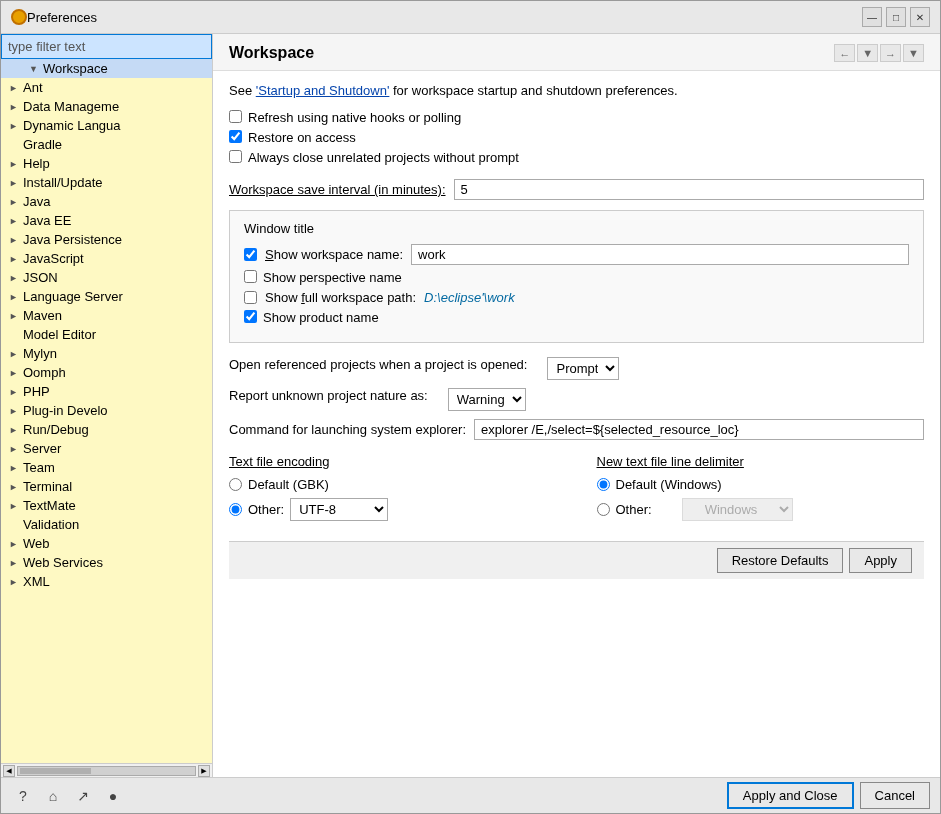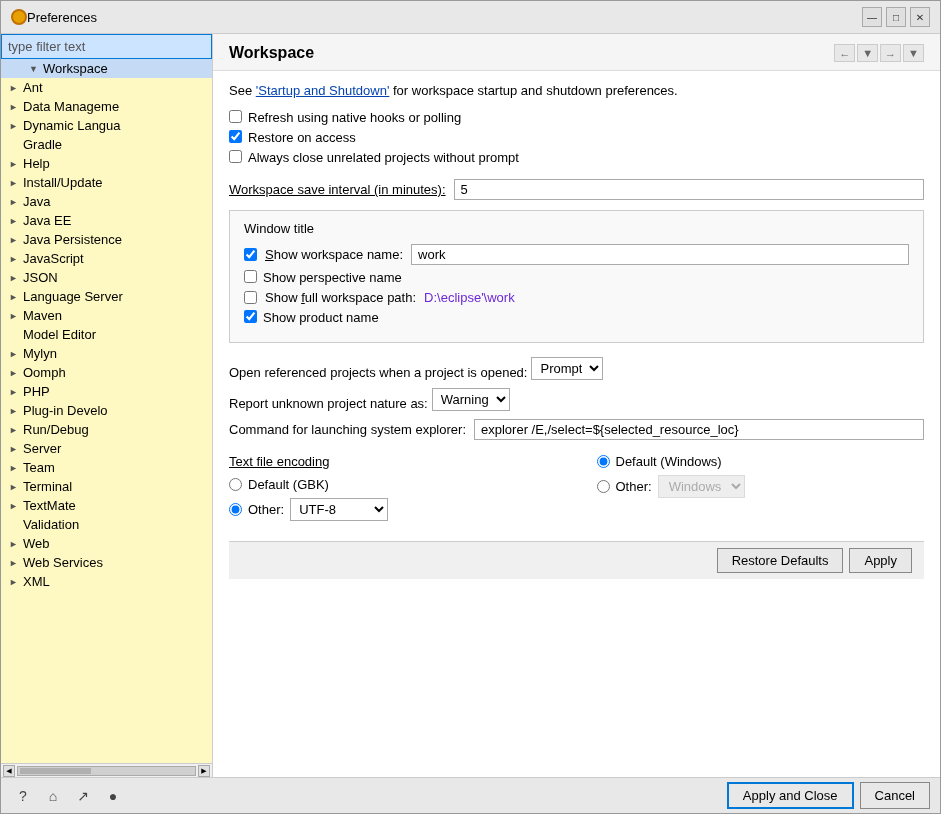--- a/index.html
+++ b/index.html
@@ -223,27 +223,28 @@
     
     .full-path-row {
       display: flex;
       align-items: center;
       gap: 8px;
       margin-bottom: 5px;
     }
     
     .path-text {
       font-size: 13px;
-      color: #6d28d9;
+      color: #0369a1;
+      font-style: italic;
     }
     
     .open-projects-row {
       display: flex;
-      align-items: flex-end;
-      gap: 4px;
+      align-items: flex-start;
+      gap: 20px;
       margin-bottom: 8px;
     }
     
     .dropdown-select {
       border: 1px solid #aaa;
       padding: 2px 4px;
       font-size: 13px;
       background: white;
       cursor: pointer;
     }
@@ -334,22 +335,23 @@
       border: 2px solid #0078d7;
       background: #e8e8e8;
       cursor: pointer;
       font-size: 13px;
     }
     
     .disabled-input {
       background: #e8e8e8;
       color: #888;
       border: 1px solid #ccc;
-      padding: 2px 6px;
-      font-size: 13px;
+      padding: 2px 18px;
+      font-size: 13px;
+      margin-left: 24px;
     }
 
     .sidebar-wrapper {
       display: flex;
       flex-direction: column;
       height: 100%;
     }
 
     .tree-scroll-area {
       flex: 1;
@@ -666,20 +668,21 @@
                 <option value="US-ASCII">US-ASCII</option>
                 <option value="ISO-8859-1">ISO-8859-1</option>
                 <option value="UTF-16">UTF-16</option>
                 <option value="UTF-16BE">UTF-16BE</option>
                 <option value="UTF-16LE">UTF-16LE</option>
               </select>
             </div>
           </div>
 
           <div class="encoding-group">
+            <div class="encoding-title">New text file line delimiter</div>
             <div class="radio-row">
               <input type="radio" name="delimiter" id="delim-default" checked="" style="">
               <label for="delim-default">Default (Windows)</label>
             </div>
             <div class="radio-row">
               <input type="radio" name="delimiter" id="delim-other" style="">
               <label for="delim-other">Other:</label>
               <select class="dropdown-select disabled-input" disabled="">
                 <option value="Windows" selected="">Windows</option>
                 <option value="Unix">Unix</option>

